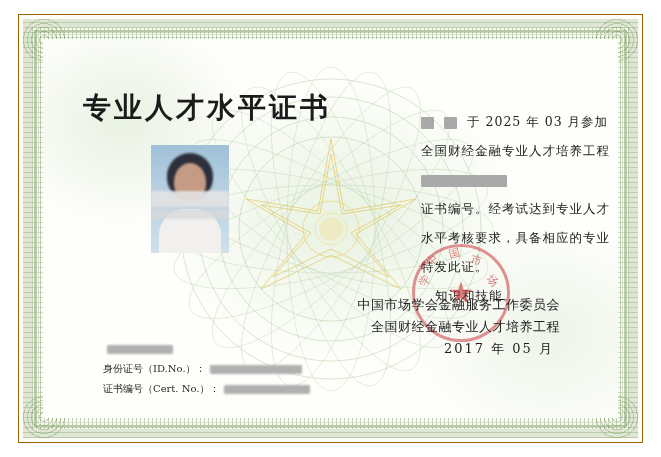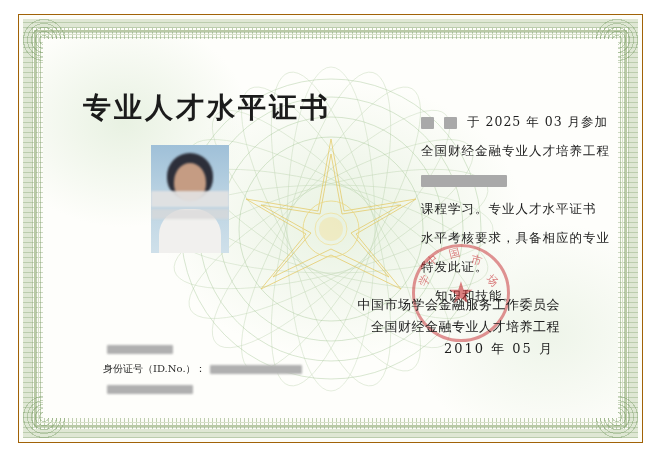--- a/index.html
+++ b/index.html
@@ -336,49 +336,49 @@
     </div>
 
     <div class="body-text">
       <div class="ln">
         <span class="redact r-name1"></span><span class="redact r-name2"></span><span>于 2025 年 03 月参加</span>
       </div>
       <div class="ln">全国财经金融专业人才培养工程</div>
       <div class="ln">
         <span class="redact r-course"></span>
       </div>
-      <div class="ln">课程学习。专业人才水平证书</div>
+      <div class="ln">证书编号。经考试达到专业人才</div>
       <div class="ln">水平考核要求，具备相应的专业</div>
       <div class="ln">特发此证。</div>
       <div class="ln indent">知识和技能。</div>
     </div>
 
     <div class="fields">
       <div class="field-row">
         <span class="val v-name"></span>
       </div>
       <div class="field-row">
         <span class="lbl">身份证号（ID.No.）：</span><span class="val v-id"></span>
       </div>
       <div class="field-row">
-        <span class="val v-cert"></span>
+        <span class="lbl">证书编号（Cert. No.）：</span><span class="val v-cert"></span>
       </div>
     </div>
 
     <div class="seal">
       <div class="seal-text">
         <span class="st st1">中</span>
         <span class="st st2">国</span>
         <span class="st st3">市</span>
         <span class="st st4">场</span>
         <span class="st st5">学</span>
       </div>
       <div class="star">★</div>
     </div>
 
     <div class="sign-block">
       <div class="ln">中国市场学会金融服务工作委员会</div>
       <div class="ln">全国财经金融专业人才培养工程</div>
-      <div class="ln date">2010 年 05 月</div>
+      <div class="ln date">2017 年 05 月</div>
     </div>
 
   </div>
 </div>
 
 </body></html>

